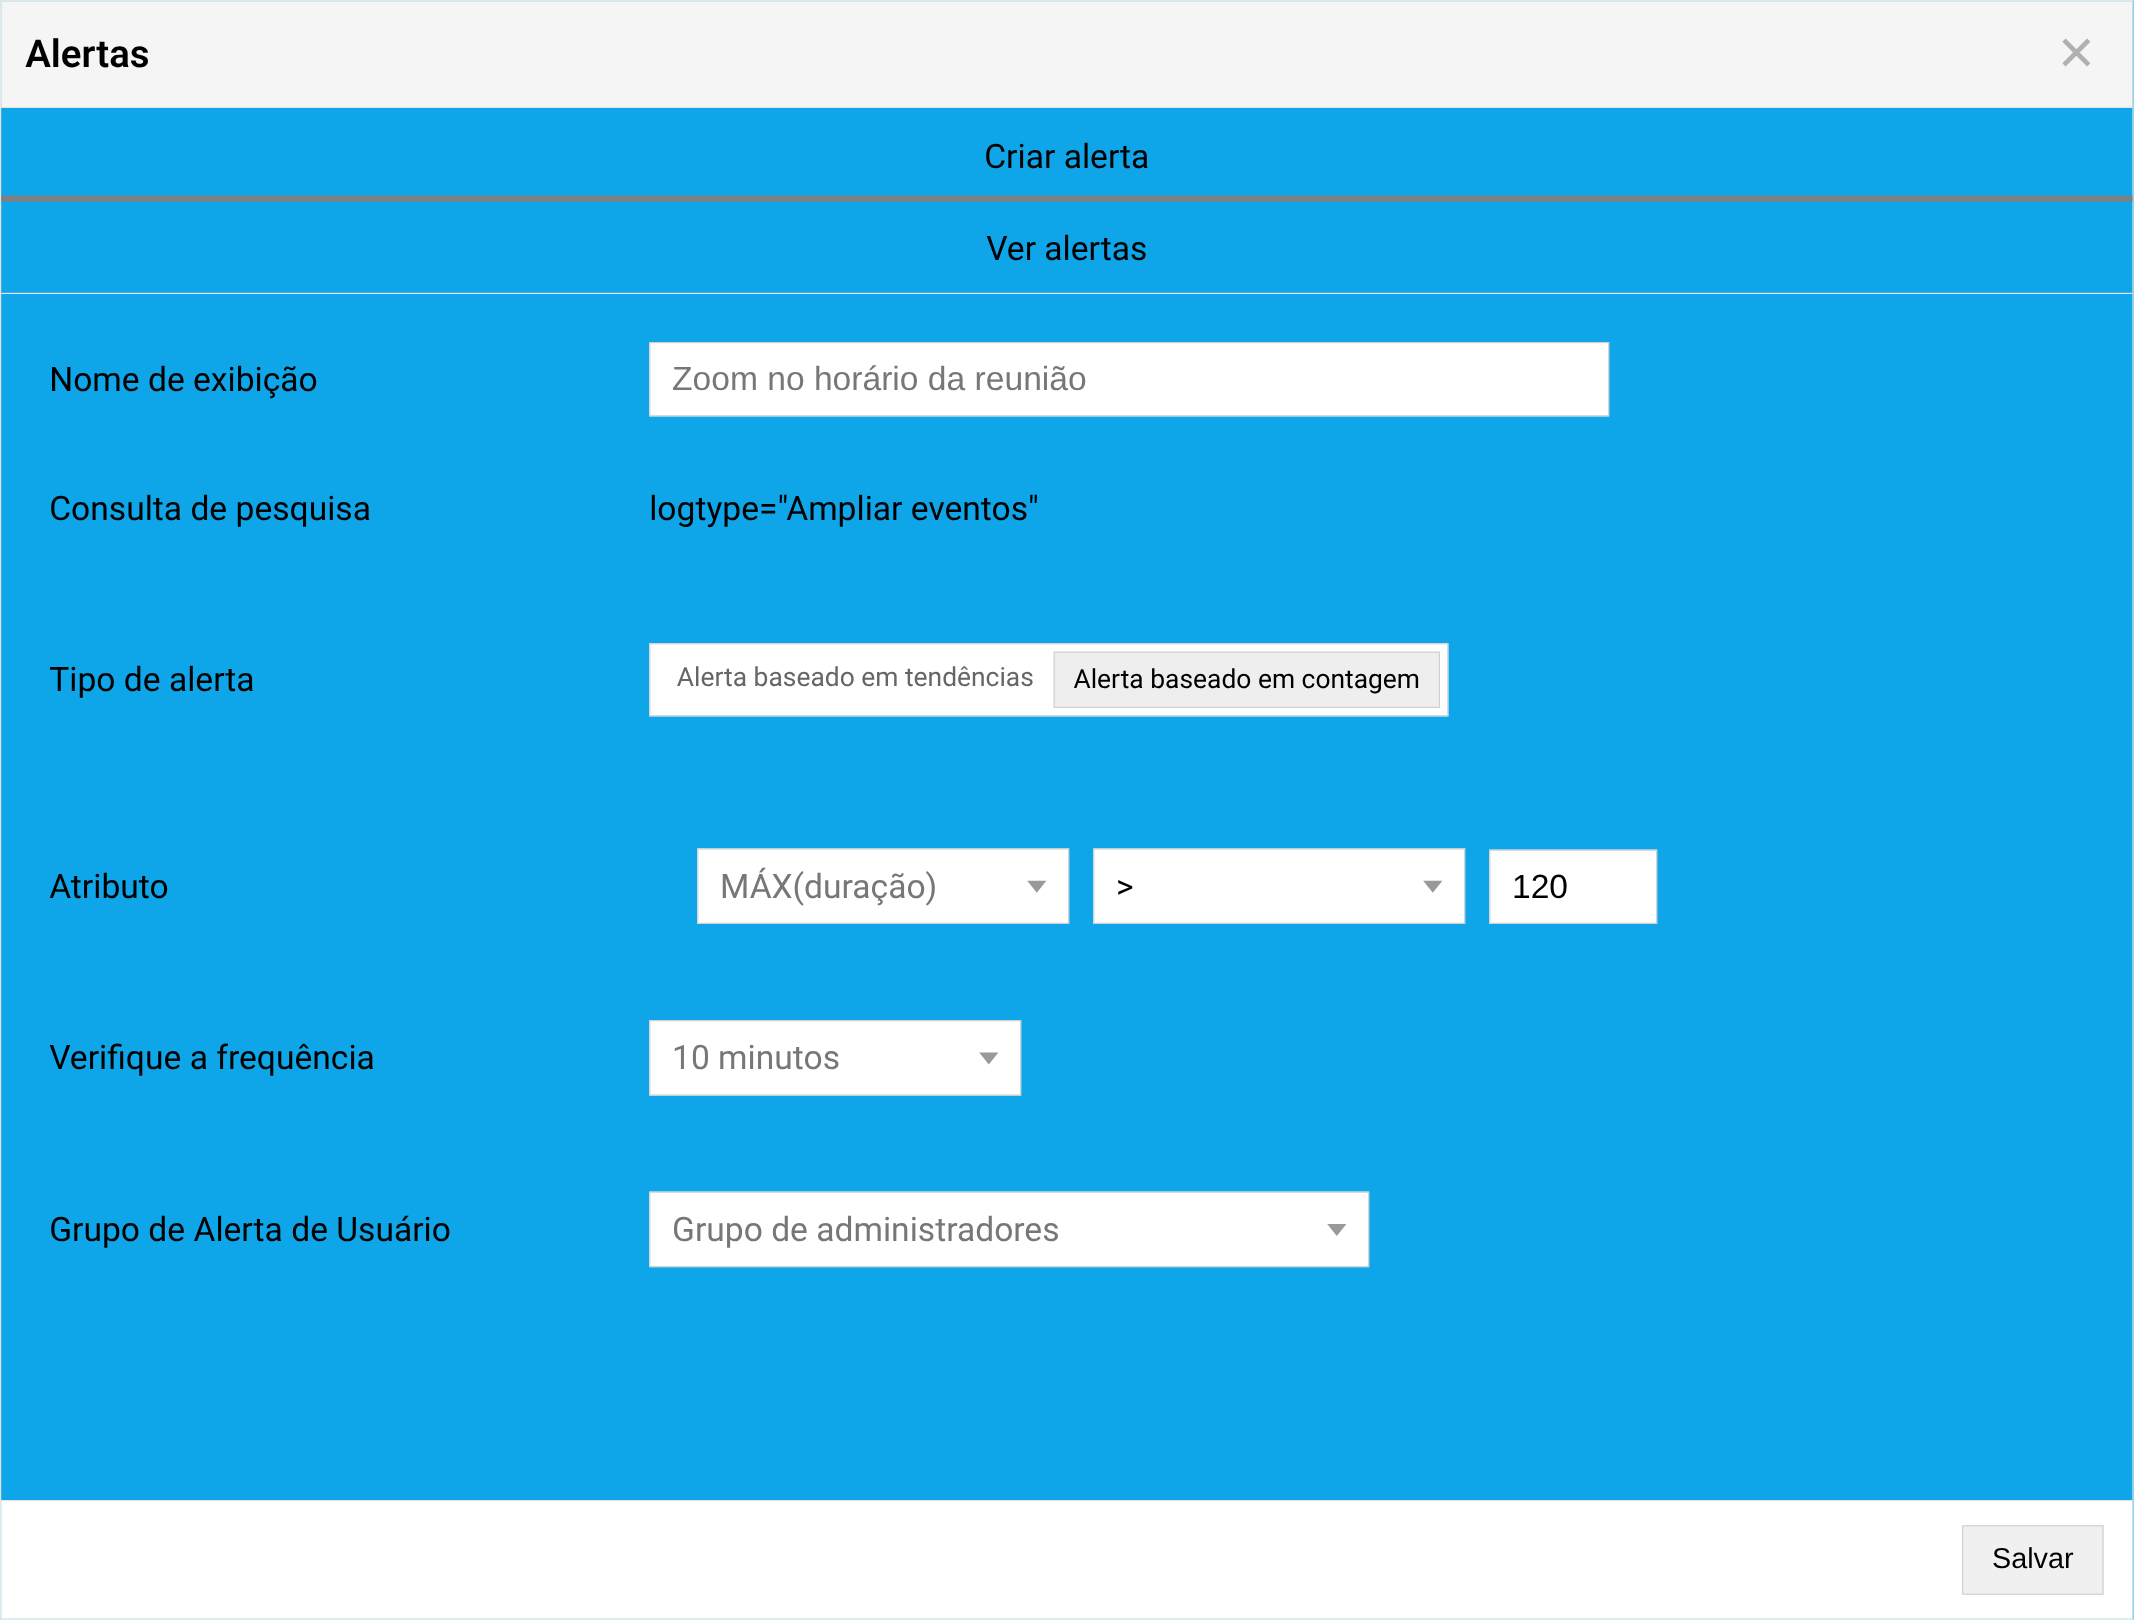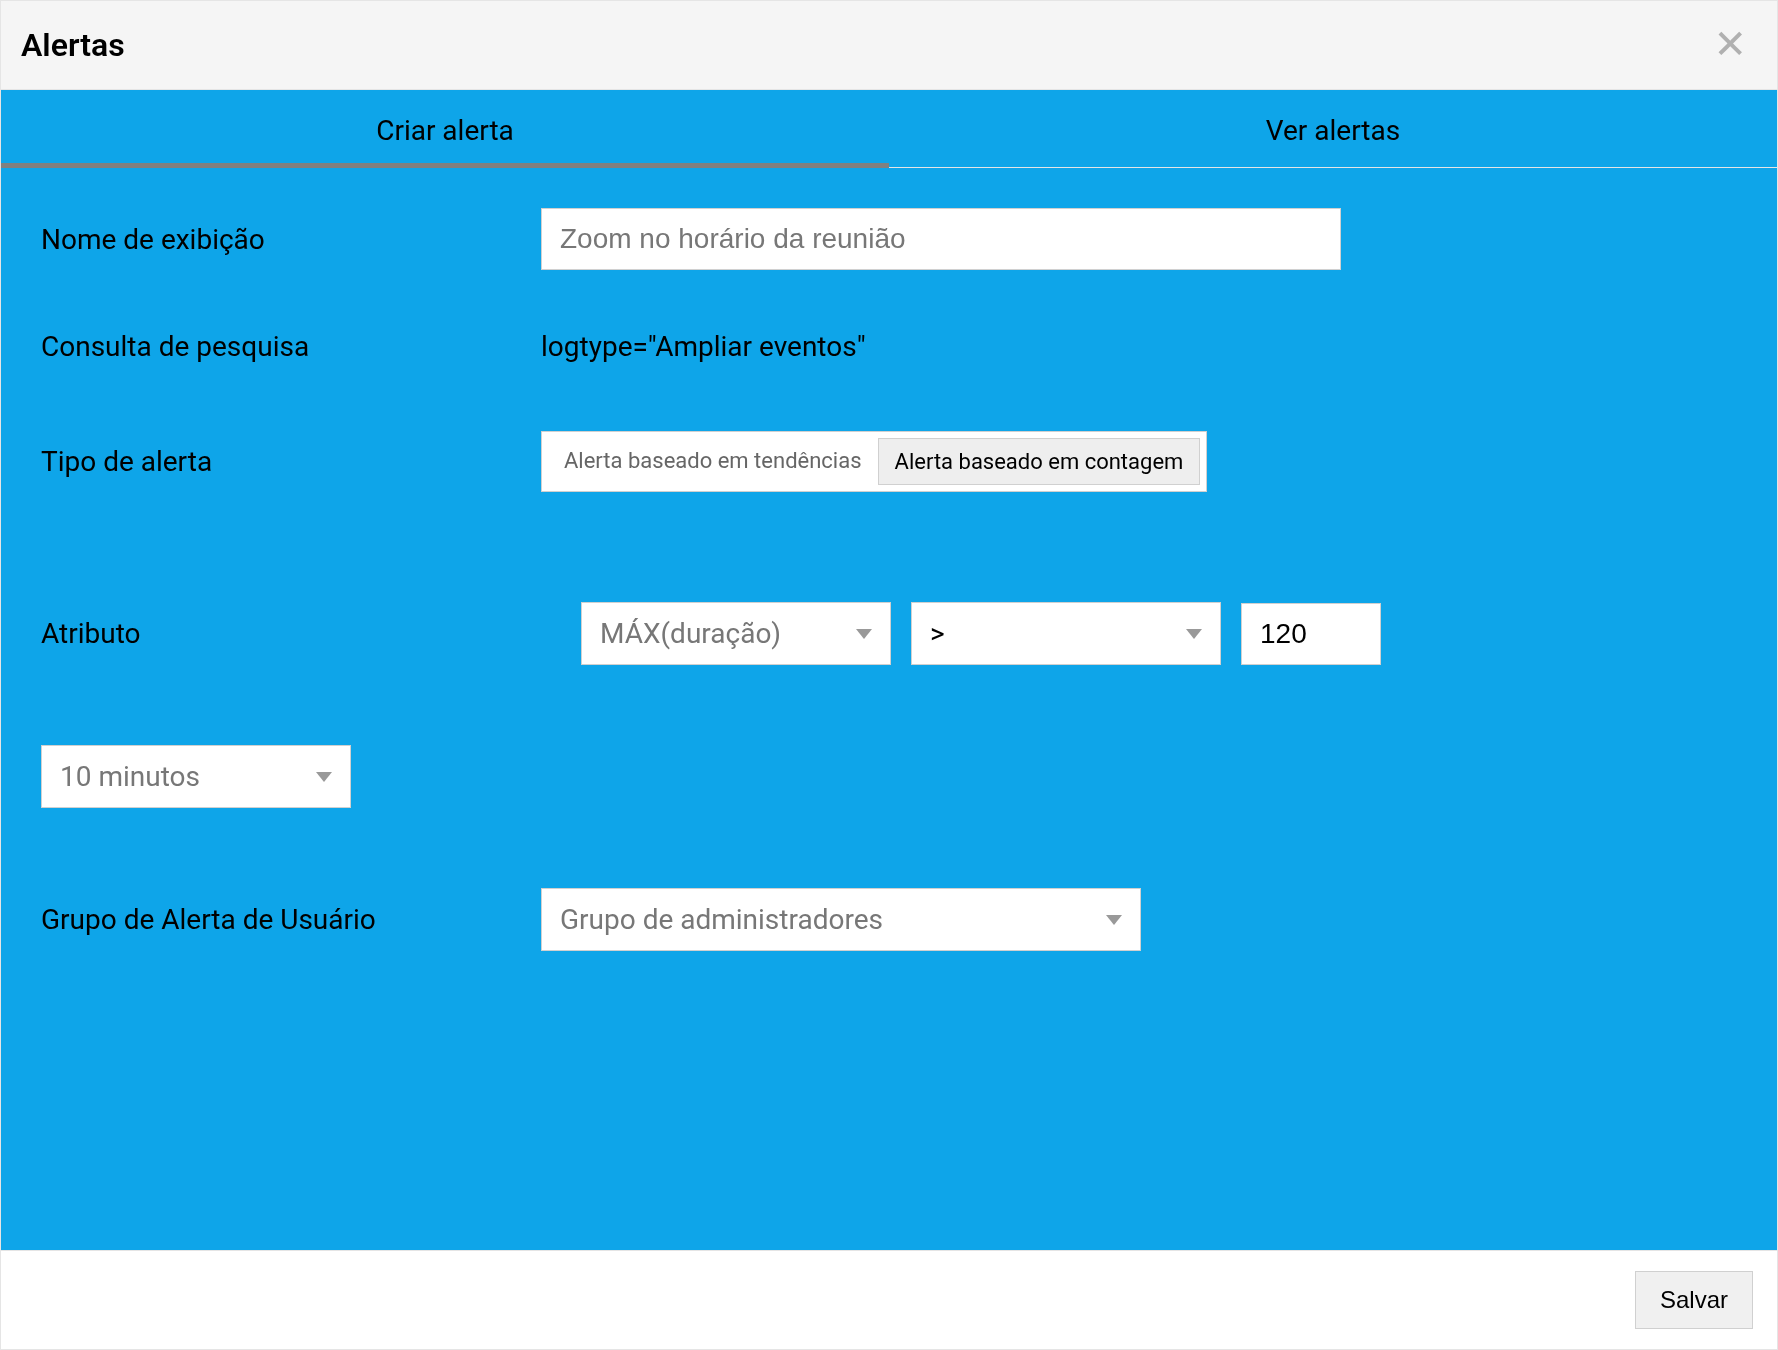--- a/index.html
+++ b/index.html
@@ -36,20 +36,21 @@
       font-size: 40px;
       color: #b0b0b0;
       cursor: pointer;
       font-weight: 300;
       line-height: 1;
       padding: 0 10px;
     }
     .tabs {
       display: flex;
       border-bottom: 1px solid #e5e5e5;
+      flex-direction: column;
     }
     .tab {
       flex: 1;
       text-align: center;
       padding: 24px 0 20px 0;
       font-size: 28px;
       color: #000;
       cursor: pointer;
       position: relative;
     }
@@ -181,21 +182,21 @@
 
   <div class="form-area">
 
     <div class="form-row">
       <div class="form-label">Nome de exibição</div>
       <div class="form-controls">
         <input class="text-input" type="text" value="Zoom no horário da reunião" style="">
       </div>
     </div>
 
-    <div class="form-row" style="margin-bottom:68px;">
+    <div class="form-row" style="margin-bottom:96px;">
       <div class="form-label">Consulta de pesquisa</div>
       <div class="form-controls">
         <div class="static-text">logtype="Ampliar eventos"</div>
       </div>
     </div>
 
     <div class="form-row" style="margin-bottom:110px;">
       <div class="form-label">Tipo de alerta</div>
       <div class="form-controls">
         <div class="toggle-group">
@@ -214,20 +215,21 @@
         </div>
         <div class="select w-390">
           <span style="color:#000;">&gt;</span>
           <span class="caret"></span>
         </div>
         <input class="num-input" type="text" value="120" style="">
       </div>
     </div>
 
     <div class="form-row" style="margin-bottom:80px;">
+      <div class="form-label">Verifique a frequência</div>
       <div class="form-controls">
         <div class="select w-390">
           <span>10 minutos</span>
           <span class="caret"></span>
         </div>
       </div>
     </div>
 
 
     <div class="form-row">

